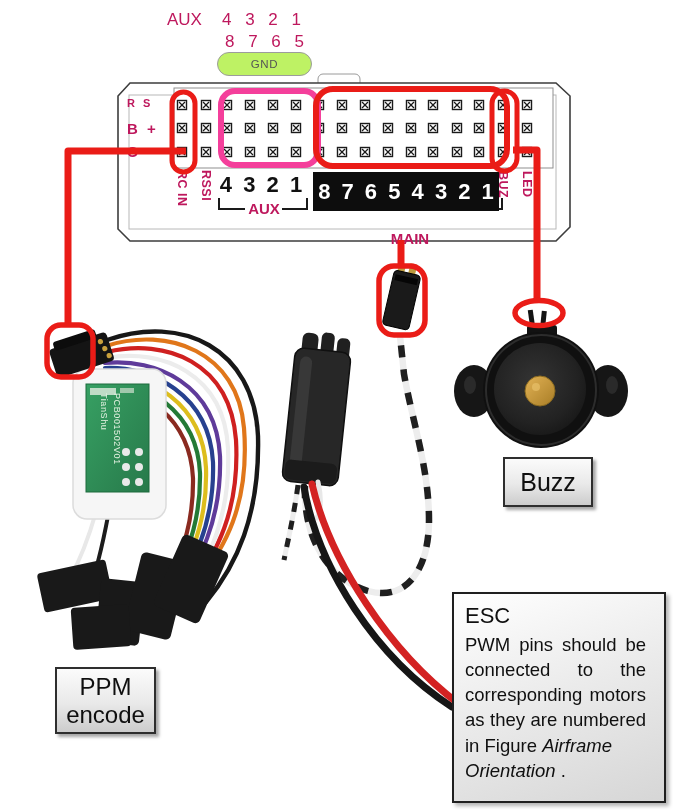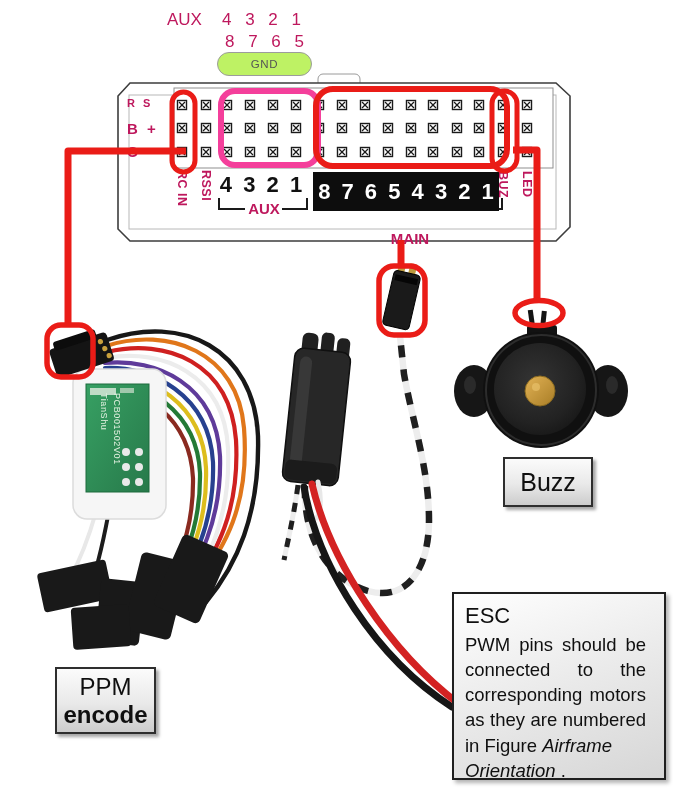--- a/index.html
+++ b/index.html
@@ -19,21 +19,21 @@
   .gnd{position:absolute;z-index:2;left:217px;top:52px;width:93px;height:22px;border:1.5px solid #9c9c9c;
        border-radius:12px;display:flex;align-items:center;justify-content:center;
        font-size:11.5px;color:#555;letter-spacing:0.6px;background:#bef264;}
   .mainbox{position:absolute;z-index:2;left:313px;top:172px;width:186px;height:39px;background:#0d0d0d;
        color:#fff;display:flex;align-items:center;justify-content:center;
        font-size:22px;font-weight:700;word-spacing:5px;}
   .gbox{position:absolute;z-index:4;border:2px solid #2e2e2e;
        background:linear-gradient(180deg,#fbfbfb 0%,#e9e9e9 55%,#cccccc 100%);
        box-shadow:3px 3px 3px rgba(0,0,0,0.35);color:#0f0f0f;
        display:flex;flex-direction:column;align-items:center;justify-content:center;text-align:right;}
-  .notebox{position:absolute;z-index:4;left:452px;top:592px;width:214px;height:188px;
+  .notebox{position:absolute;z-index:4;left:452px;top:592px;width:214px;height:211px;
        border:2px solid #1f1f1f;background:linear-gradient(160deg,#ffffff 0%,#ececec 45%,#d6d6d6 100%);
        box-shadow:3px 3px 4px rgba(0,0,0,0.3);color:#101010;box-sizing:border-box;
        padding:9px 18px 16px 11px;}
   .notebox h3{margin:0 0 3px 0;font-size:22px;font-weight:400;}
   .notebox p{margin:0;font-size:18.5px;line-height:1.36;text-align:justify;}
 </style>
 </head>
 <body>
 
 <div class="stage">
@@ -431,21 +431,21 @@
     <rect x="379" y="266" width="46" height="69" rx="15" class="hl" stroke-width="5.5"></rect>
 
     <path d="M513,150 H537 V302" class="wire"></path>
     <ellipse cx="539" cy="313" rx="24" ry="12.5" class="hl" stroke-width="5.5"></ellipse>
   </svg>
 
   <div class="gbox" style="left:503px;top:457px;width:86px;height:46px;font-size:25px;">Buzz</div>
 
   <div class="gbox" style="left:55px;top:667px;width:97px;height:63px;line-height:1.15;">
     <span style="font-size:24px;">PPM</span>
-    <span style="font-size:24px;font-weight:700;">encode</span>
+    <span style="font-size:24px;font-weight:400;">encode</span>
   </div>
 
   <div class="notebox">
     <h3>ESC</h3>
     <p><span>PWM pins should be connected to the corresponding motors as they are numbered in Figure</span> <i style="white-space:pre-line;"><span>Airframe</span>
 <span>Orientation</span></i><span> .</span></p>
   </div>
 
 </div>
 

